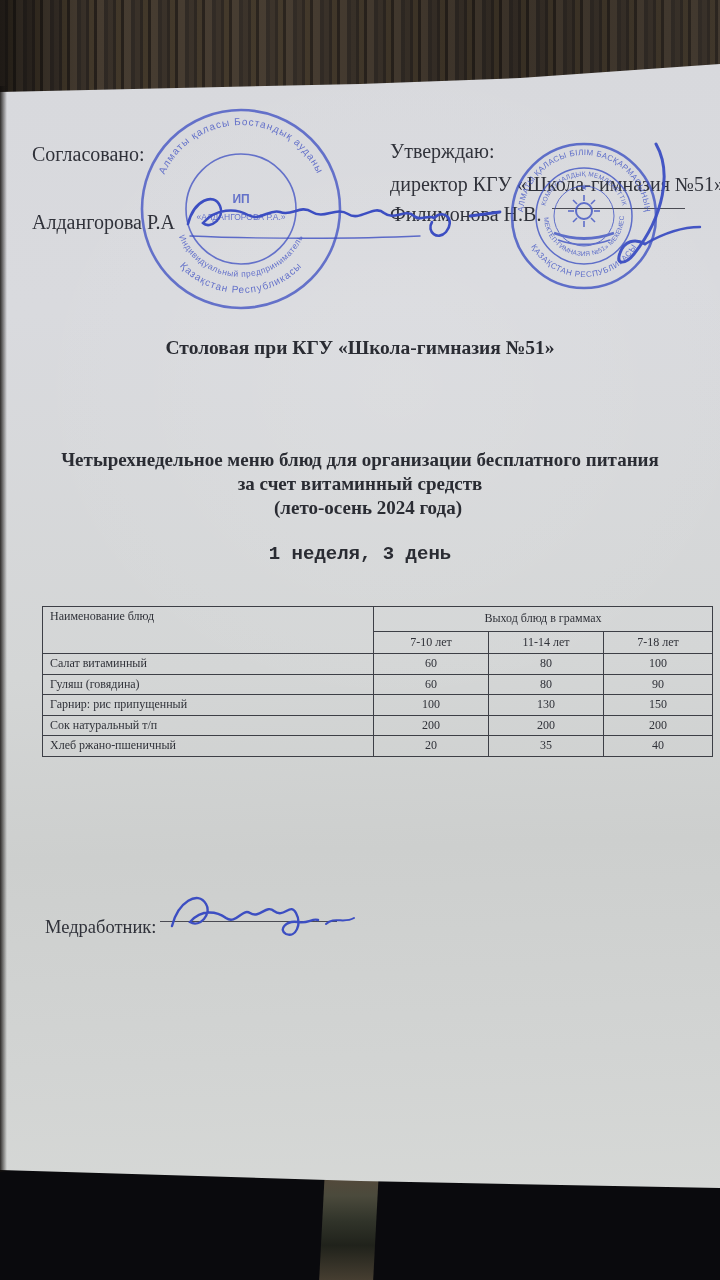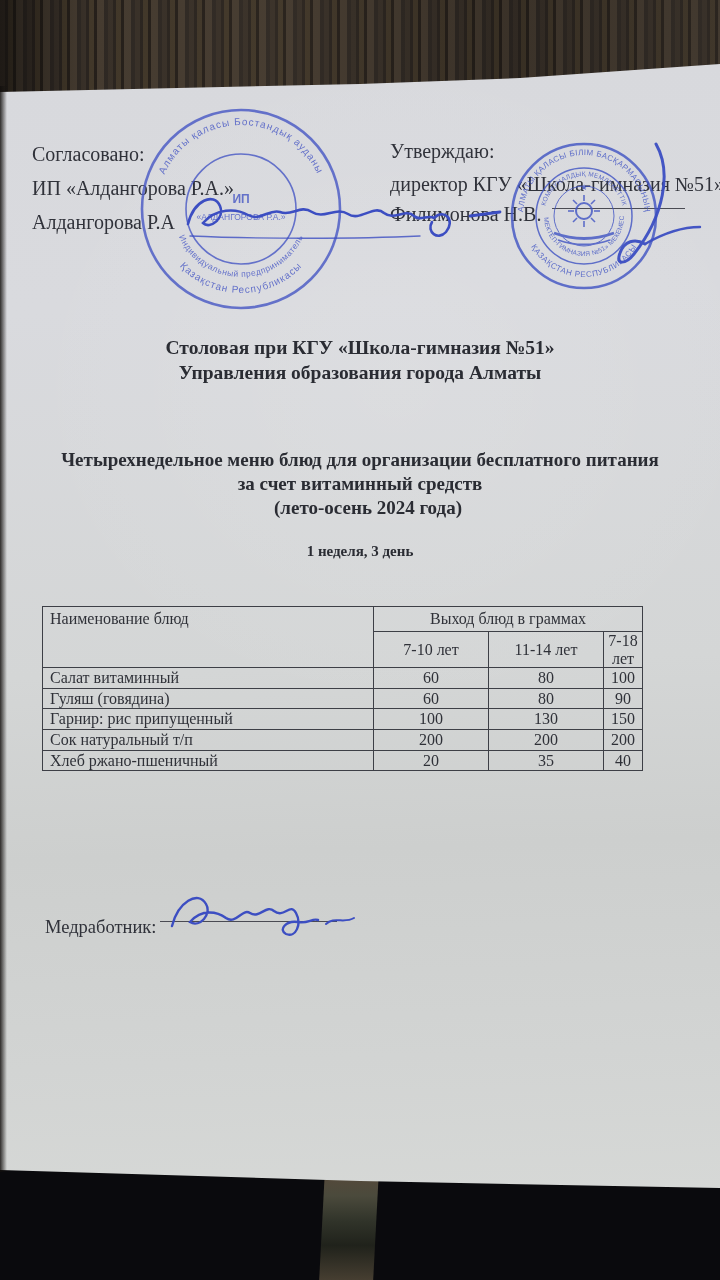--- a/index.html
+++ b/index.html
@@ -18,43 +18,42 @@
     clip-path:polygon(0px 92px,360px 84px,520px 78px,720px 64px,720px 1188px,360px 1181px,0px 1170px);
     background:
       radial-gradient(90% 45% at 55% 30%, rgba(255,255,255,.10), rgba(255,255,255,0) 60%),
       linear-gradient(178deg,#d8d9dd 6%,#d9dade 24%,#d4d6d6 52%,#cdcfce 66%,#d2d4d3 82%,#d7d9d7 96%);}
   .left-sliver{position:absolute;left:0;top:86px;width:7px;height:1086px;z-index:2;
     background:linear-gradient(90deg,rgba(18,15,13,.85),rgba(18,15,13,0));}
   .line{position:absolute;white-space:nowrap;color:#30323a;}
   .sz-doc{font-size:20px;}
   .bold{font-weight:bold;color:#2a2c33;}
   .center{left:0;width:720px;text-align:center;}
-  .tbl{position:absolute;left:42px;top:606px;width:601px;border-collapse:collapse;table-layout:fixed;
-       font-size:16px;color:#2f3138;}
+  .tbl{position:absolute;left:42px;top:606px;width:671px;border-collapse:collapse;table-layout:fixed;
+       font-size:12px;color:#2f3138;}
   .tbl td,.tbl th{border:1.5px solid #3d3f46;font-weight:normal;padding:0;line-height:1.1;overflow:hidden;}
   .tbl .name{ text-align:left;padding:1px 4px 1px 7px;}
   .tbl .num{ text-align:center;}
   .tbl thead tr:first-child{height:25px;}
   .tbl thead tr:last-child{height:22px;padding-left:44px;}
   .tbl tbody tr{height:20.5px;}
   .hr-line{position:absolute;border-bottom:1.6px solid #4a4b53;}
   .stamp{position:absolute;opacity:.82;}
   .sig{position:absolute;}
 </style>
 </head>
 <body>
 
 <div class="photo">
   <div class="wood-top"></div>
   <div class="floor-strip"></div>
 
   <div class="paper">
 
     <div class="line sz-doc" style="left:32px;top:143px;">Согласовано:</div>
-    <div class="line sz-doc" style="left:32px;top:177px;">ИП «Алдангорова Р.А.»</div>
     <div class="line sz-doc" style="left:32px;top:211px;">Алдангорова Р.А</div>
 
     <div class="line sz-doc" style="left:390px;top:140px;">Утверждаю:</div>
     <div class="line sz-doc" style="left:390px;top:173px;">директор КГУ «Школа-гимназия №51»</div>
     <div class="line sz-doc" style="left:390px;top:203px;">Филимонова Н.В.</div>
     <div class="hr-line" style="left:552px;top:208px;width:133px;"></div>
 
     <svg class="stamp" style="left:138px;top:106px;" width="206" height="206" viewBox="0 0 206 206">
       <defs>
         <path id="lsTop" d="M 19 103 A 84 84 0 0 1 187 103"></path>
@@ -132,27 +131,26 @@
     </svg>
 
     <svg class="sig" style="left:560px;top:126px;" width="150" height="165" viewBox="0 0 150 165">
       <g fill="none" stroke="#3c4ec2" stroke-linecap="round" opacity=".95">
         <path stroke-width="3" d="M96,18 C112,46 104,90 74,128 C66,138 55,140 60,127 C64,115 75,112 85,118"></path>
         <path stroke-width="2.4" d="M85,118 C104,107 124,101 140,101"></path>
       </g>
     </svg>
 
     <div class="line center bold" style="top:337px;font-size:19.5px;">Столовая при КГУ «Школа-гимназия №51»</div>
-    <div class="line center bold" style="top:362px;font-size:19.5px;">Управления образования города Алматы</div>
 
     <div class="line center bold" style="top:449px;font-size:19px;">Четырехнедельное меню блюд для организации бесплатного питания</div>
     <div class="line center bold" style="top:473px;font-size:19px;">за счет витаминный средств</div>
     <div class="line center bold" style="top:497px;font-size:19px;padding-left:8px;">(лето-осень 2024 года)</div>
 
-    <div class="line center bold" style="top:543px;font-size:15px;">1 неделя, 3 день</div>
+    <div class="line center bold" style="top:543px;font-size:19px;font-family:Liberation Mono, monospace;">1 неделя, 3 день</div>
 
     <table class="tbl">
       <colgroup>
           <col style="width:331px">
           <col style="width:115px">
           <col style="width:115px">
           <col>
         </colgroup>
       <thead>
         <tr>

